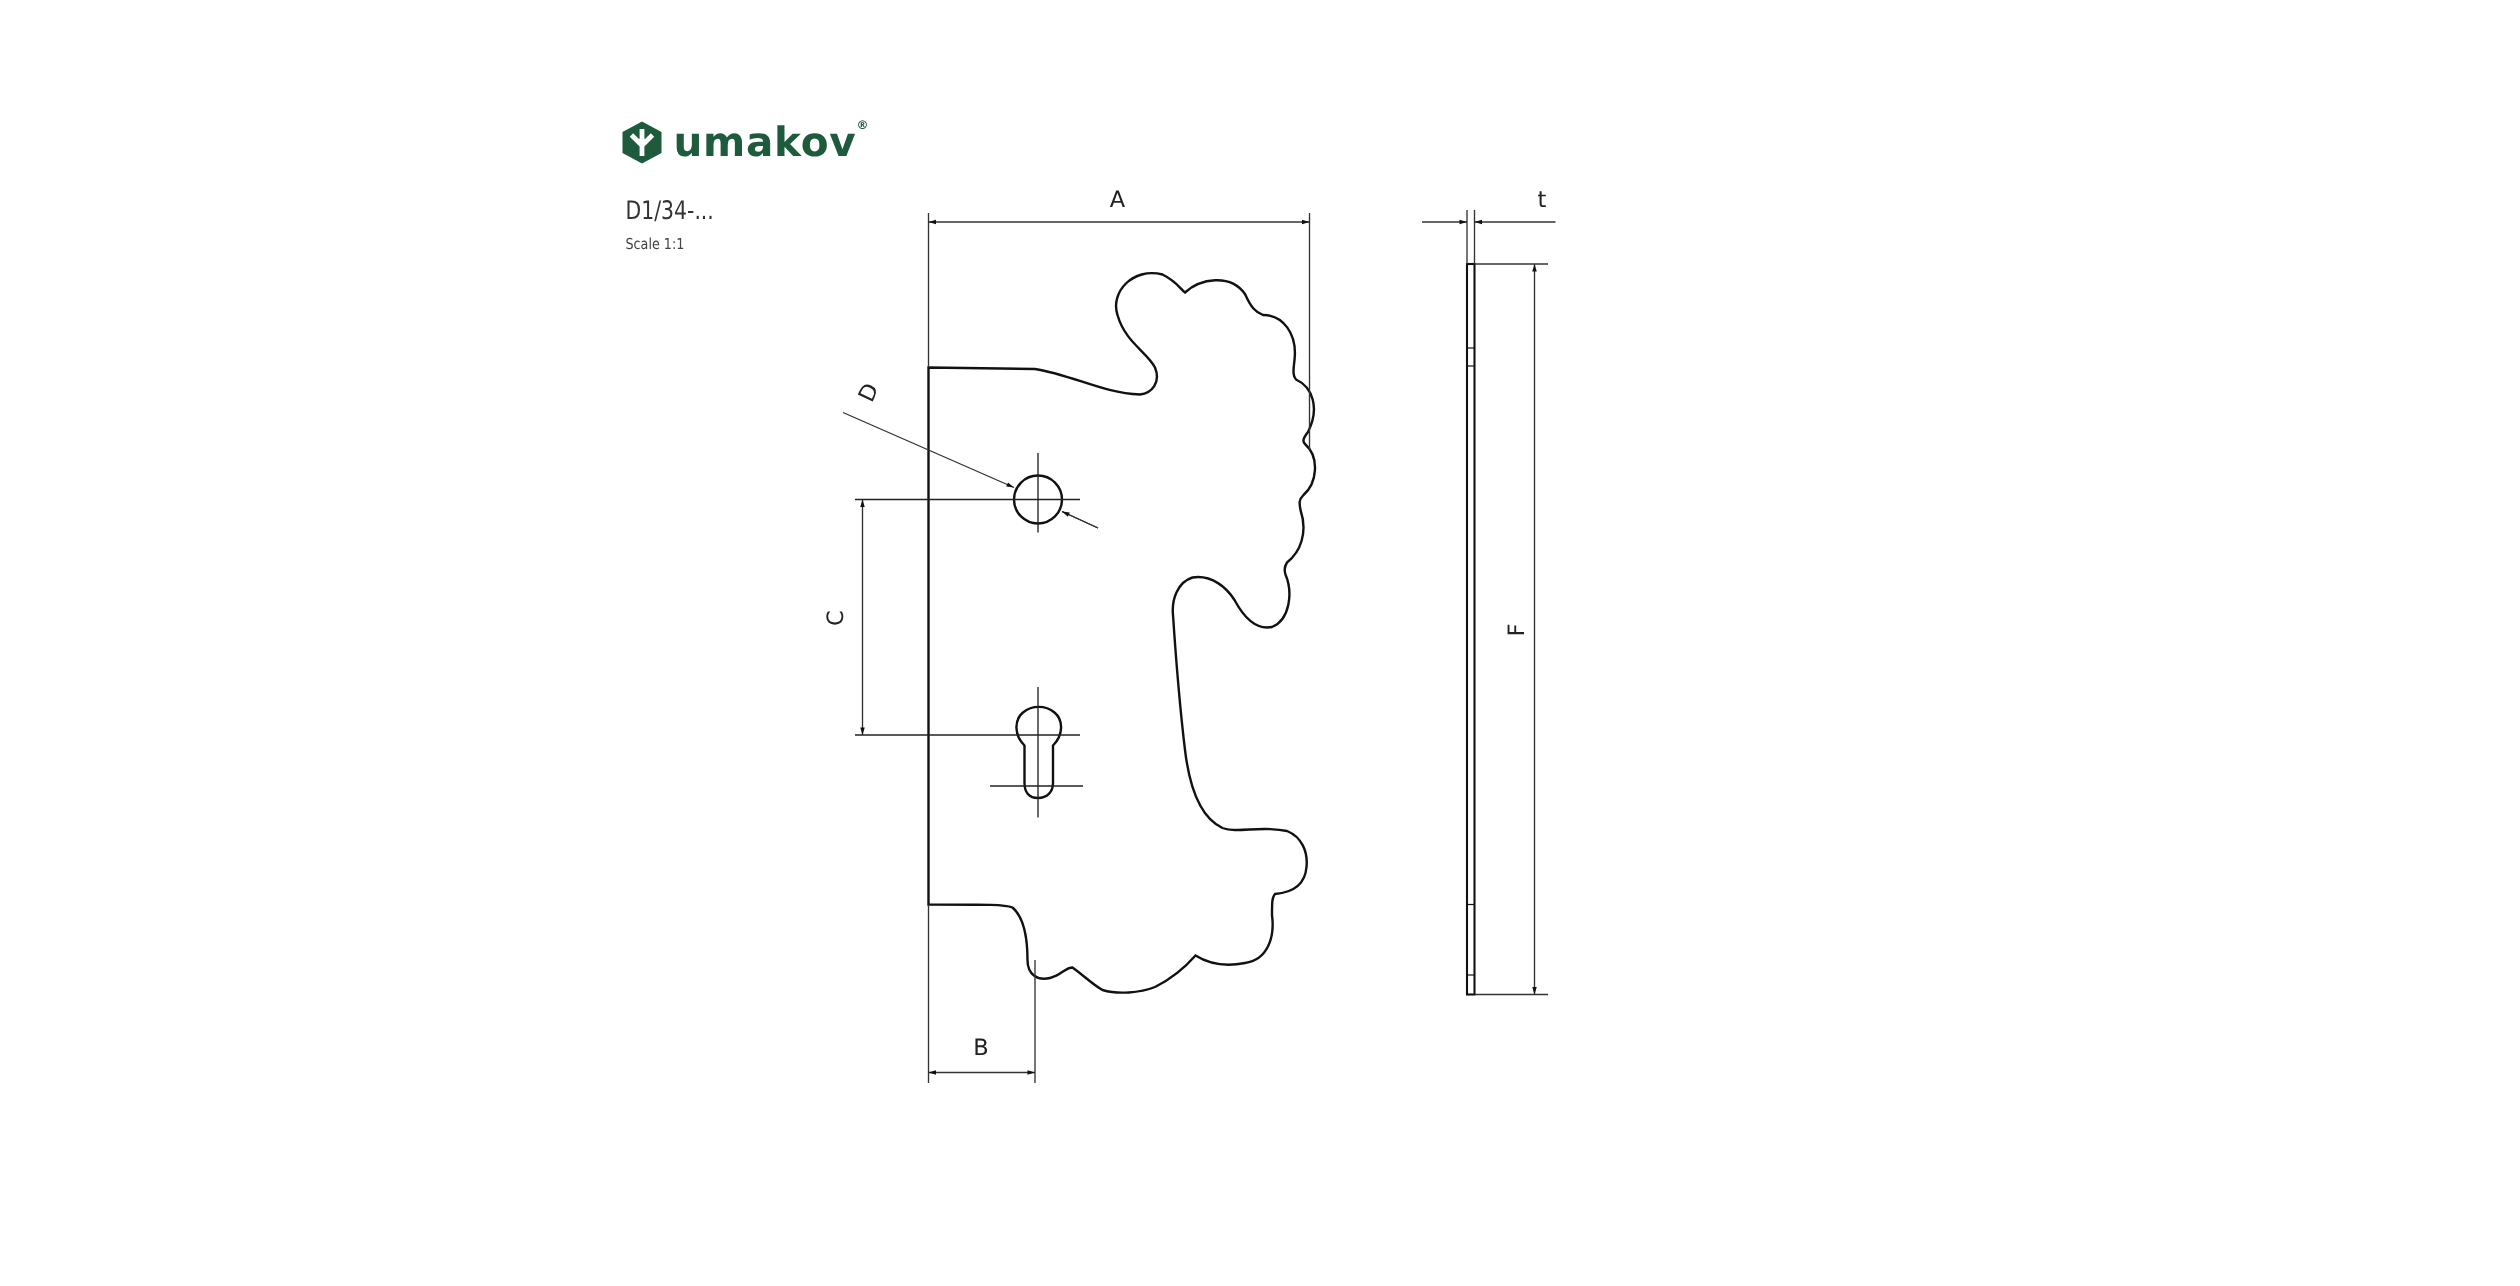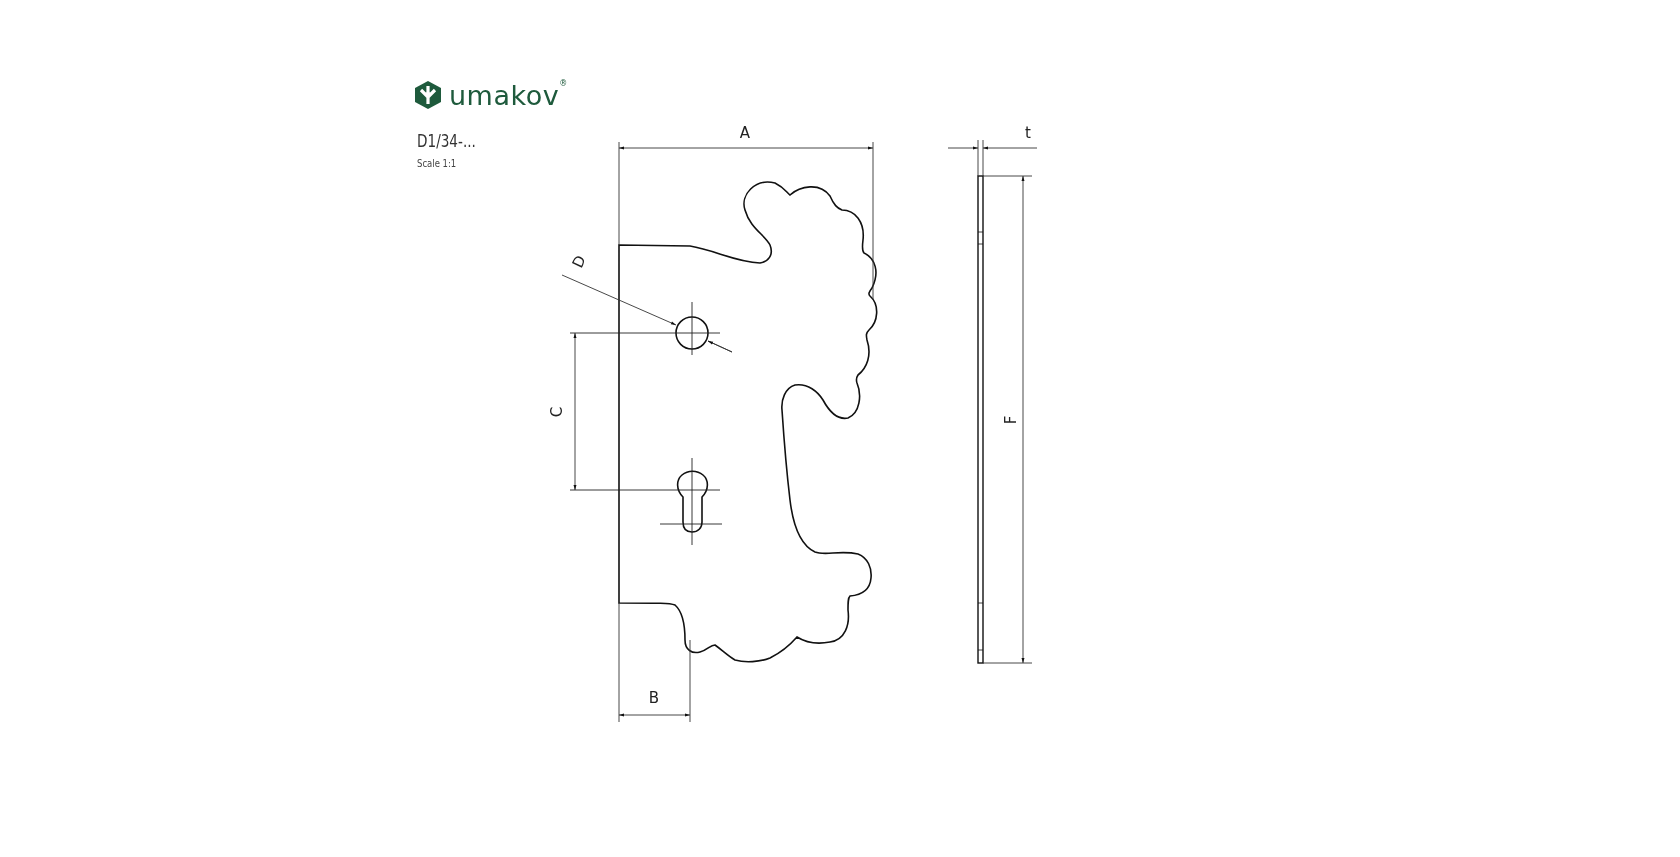--- a/index.html
+++ b/index.html
@@ -1,19 +1,19 @@
 <!DOCTYPE html>
 <html><head>
   <meta charset="utf-8">
   <style>
     html, body { margin: 0; padding: 0; background: #ffffff; }
     body { width: 1680px; height: 857px; position: relative; overflow: hidden; font-family: "DejaVu Sans", sans-serif; }
     .logo { position: absolute; left: 413px; top: 80px; display: flex; align-items: center; gap: 6px; }
     .logo svg { display: block; }
-    .logo-text { font-family: "DejaVu Sans", sans-serif; font-weight: normal; font-size: 27px; color: #1e5a3c; letter-spacing: 0.5px; line-height: 1; }
+    .logo-text { font-family: "DejaVu Sans", sans-serif; font-weight: bold; font-size: 27px; color: #1e5a3c; letter-spacing: 0.5px; line-height: 1; }
     .logo-reg { font-size: 8px; color: #1e5a3c; vertical-align: top; position: relative; top: -2px; }
     .title { position: absolute; left: 417px; top: 131px; font-family: "DejaVu Sans", sans-serif; font-size: 17px; color: #333; transform: scaleX(0.8); transform-origin: left center; }
     .scale { position: absolute; left: 417px; top: 158px; font-family: "DejaVu Sans", sans-serif; font-size: 10px; color: #444; transform: scaleX(0.85); transform-origin: left center; }
     .drawing { position: absolute; left: 0; top: 0; }
     .dim-label { font-family: "DejaVu Sans", sans-serif; font-size: 15px; fill: #222; }
   </style>
 </head>
 <body>
 
 <div class="logo">

